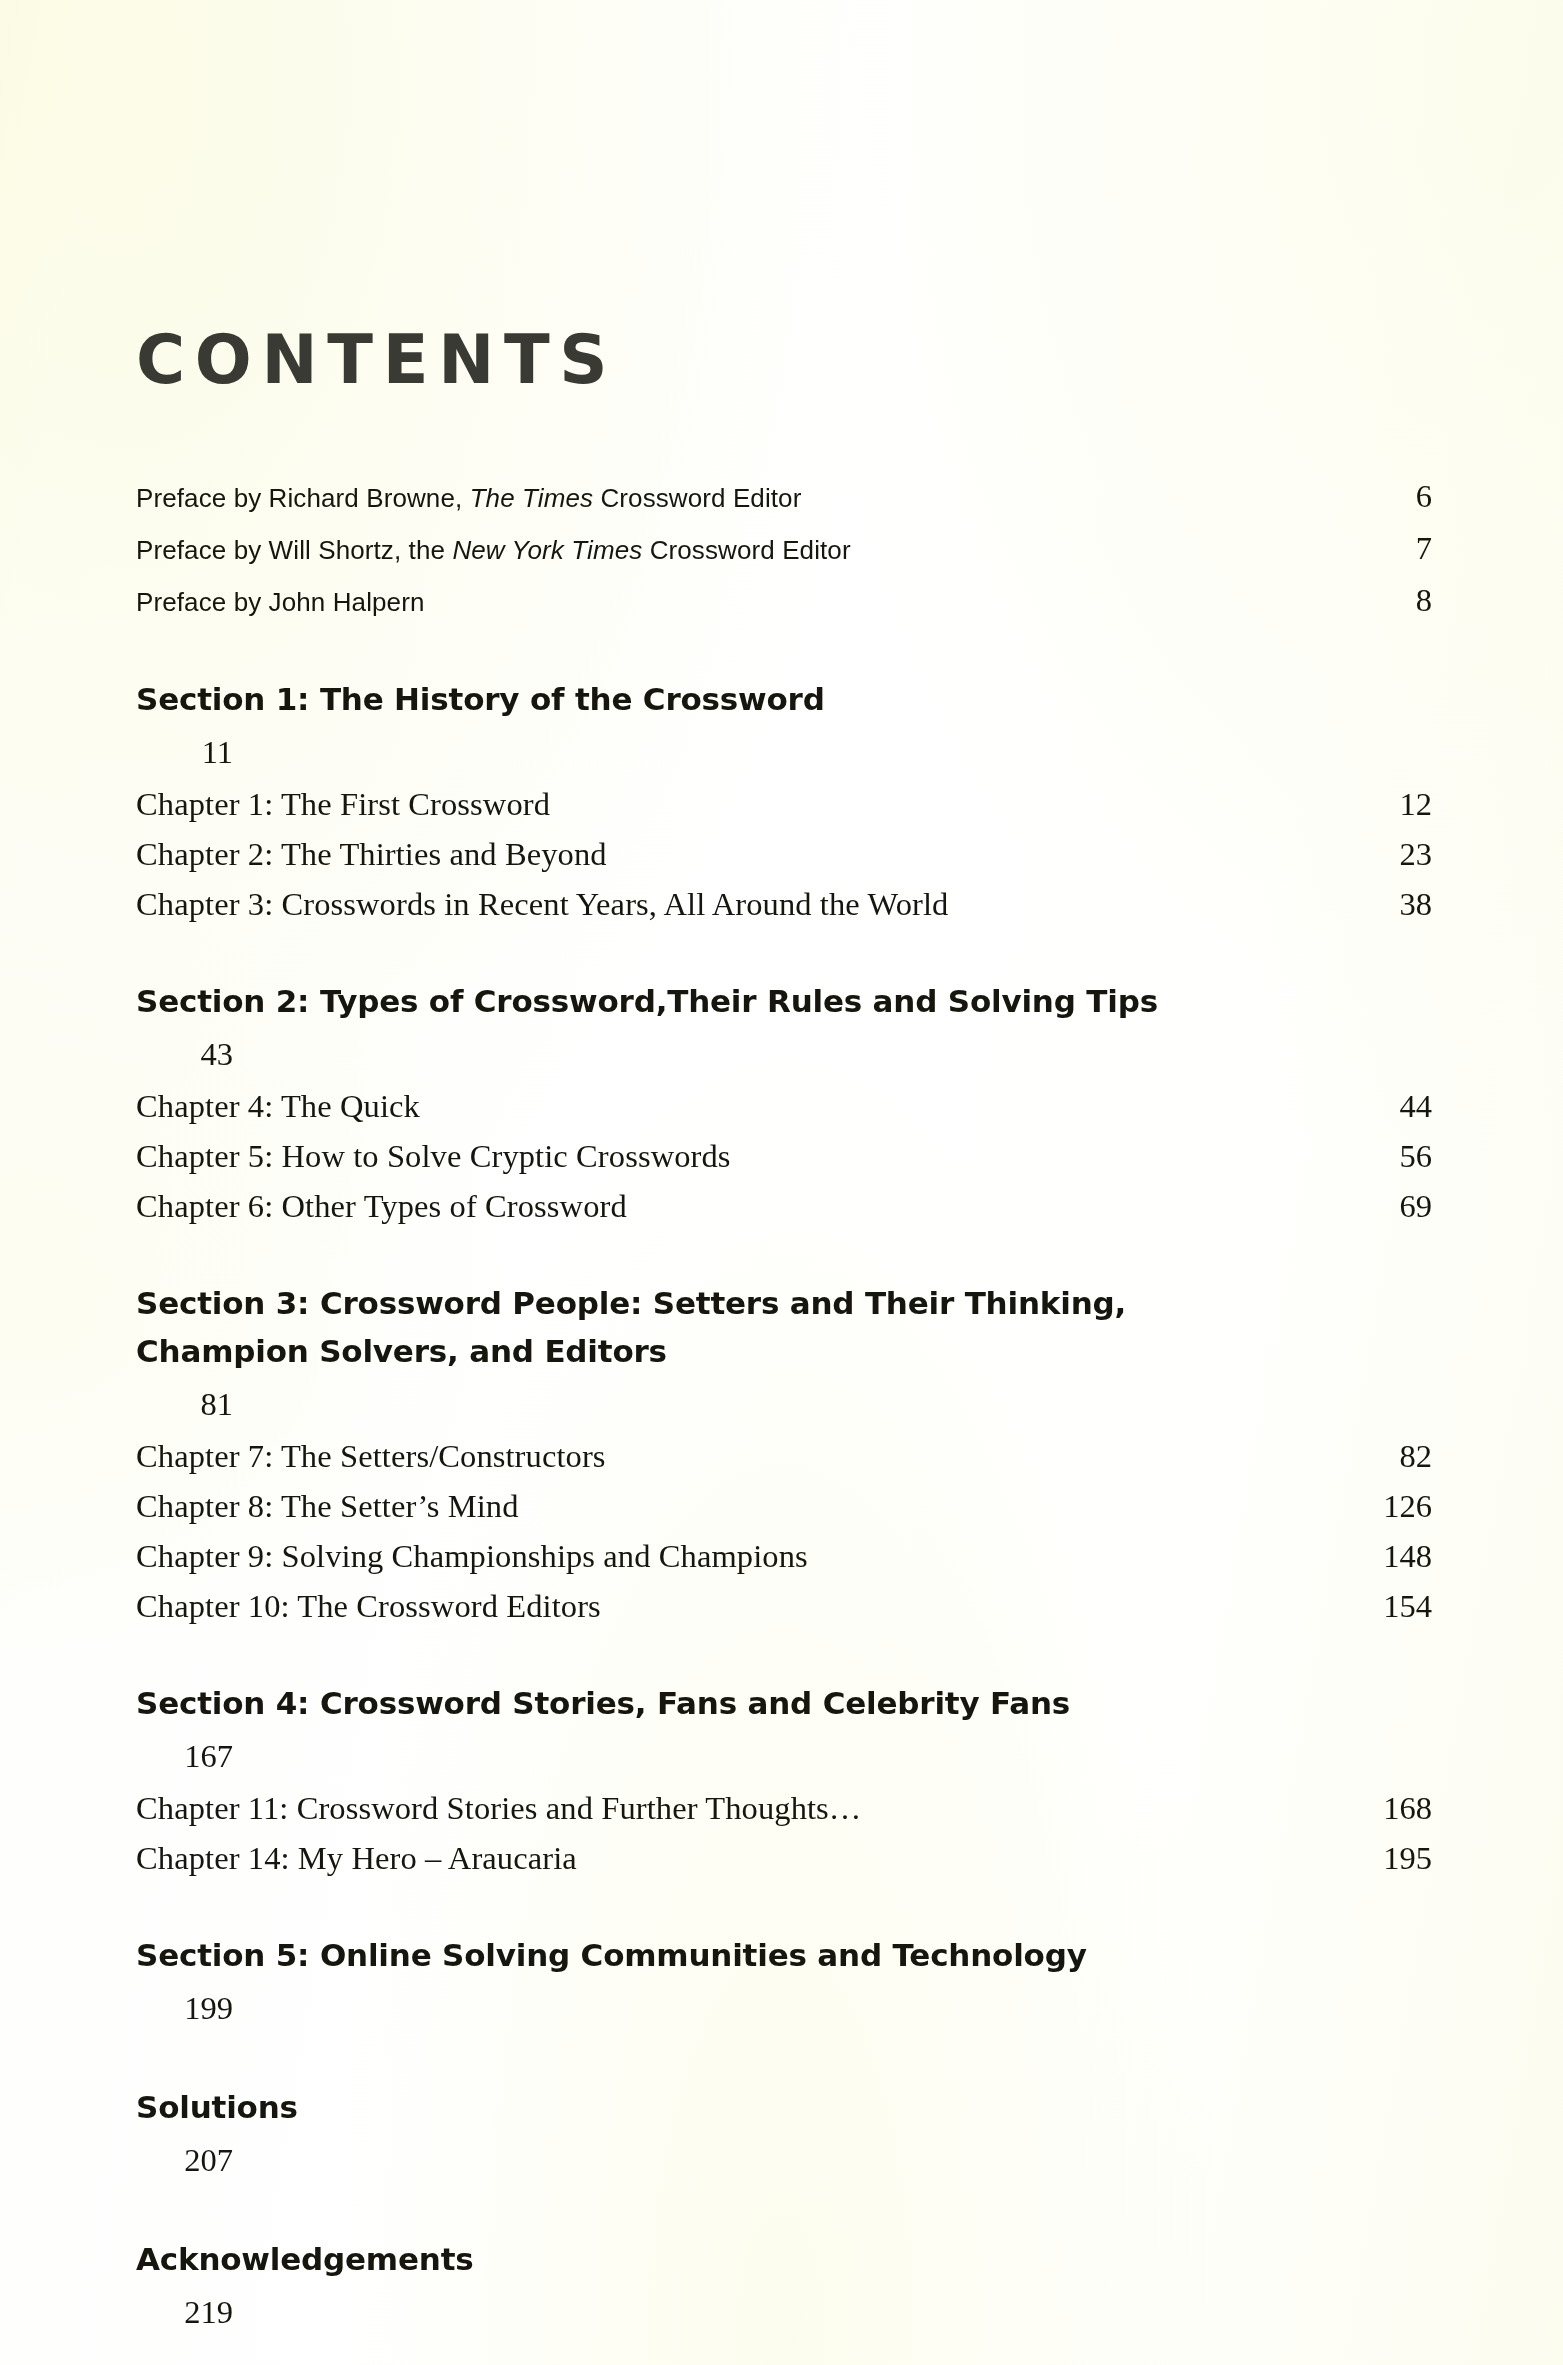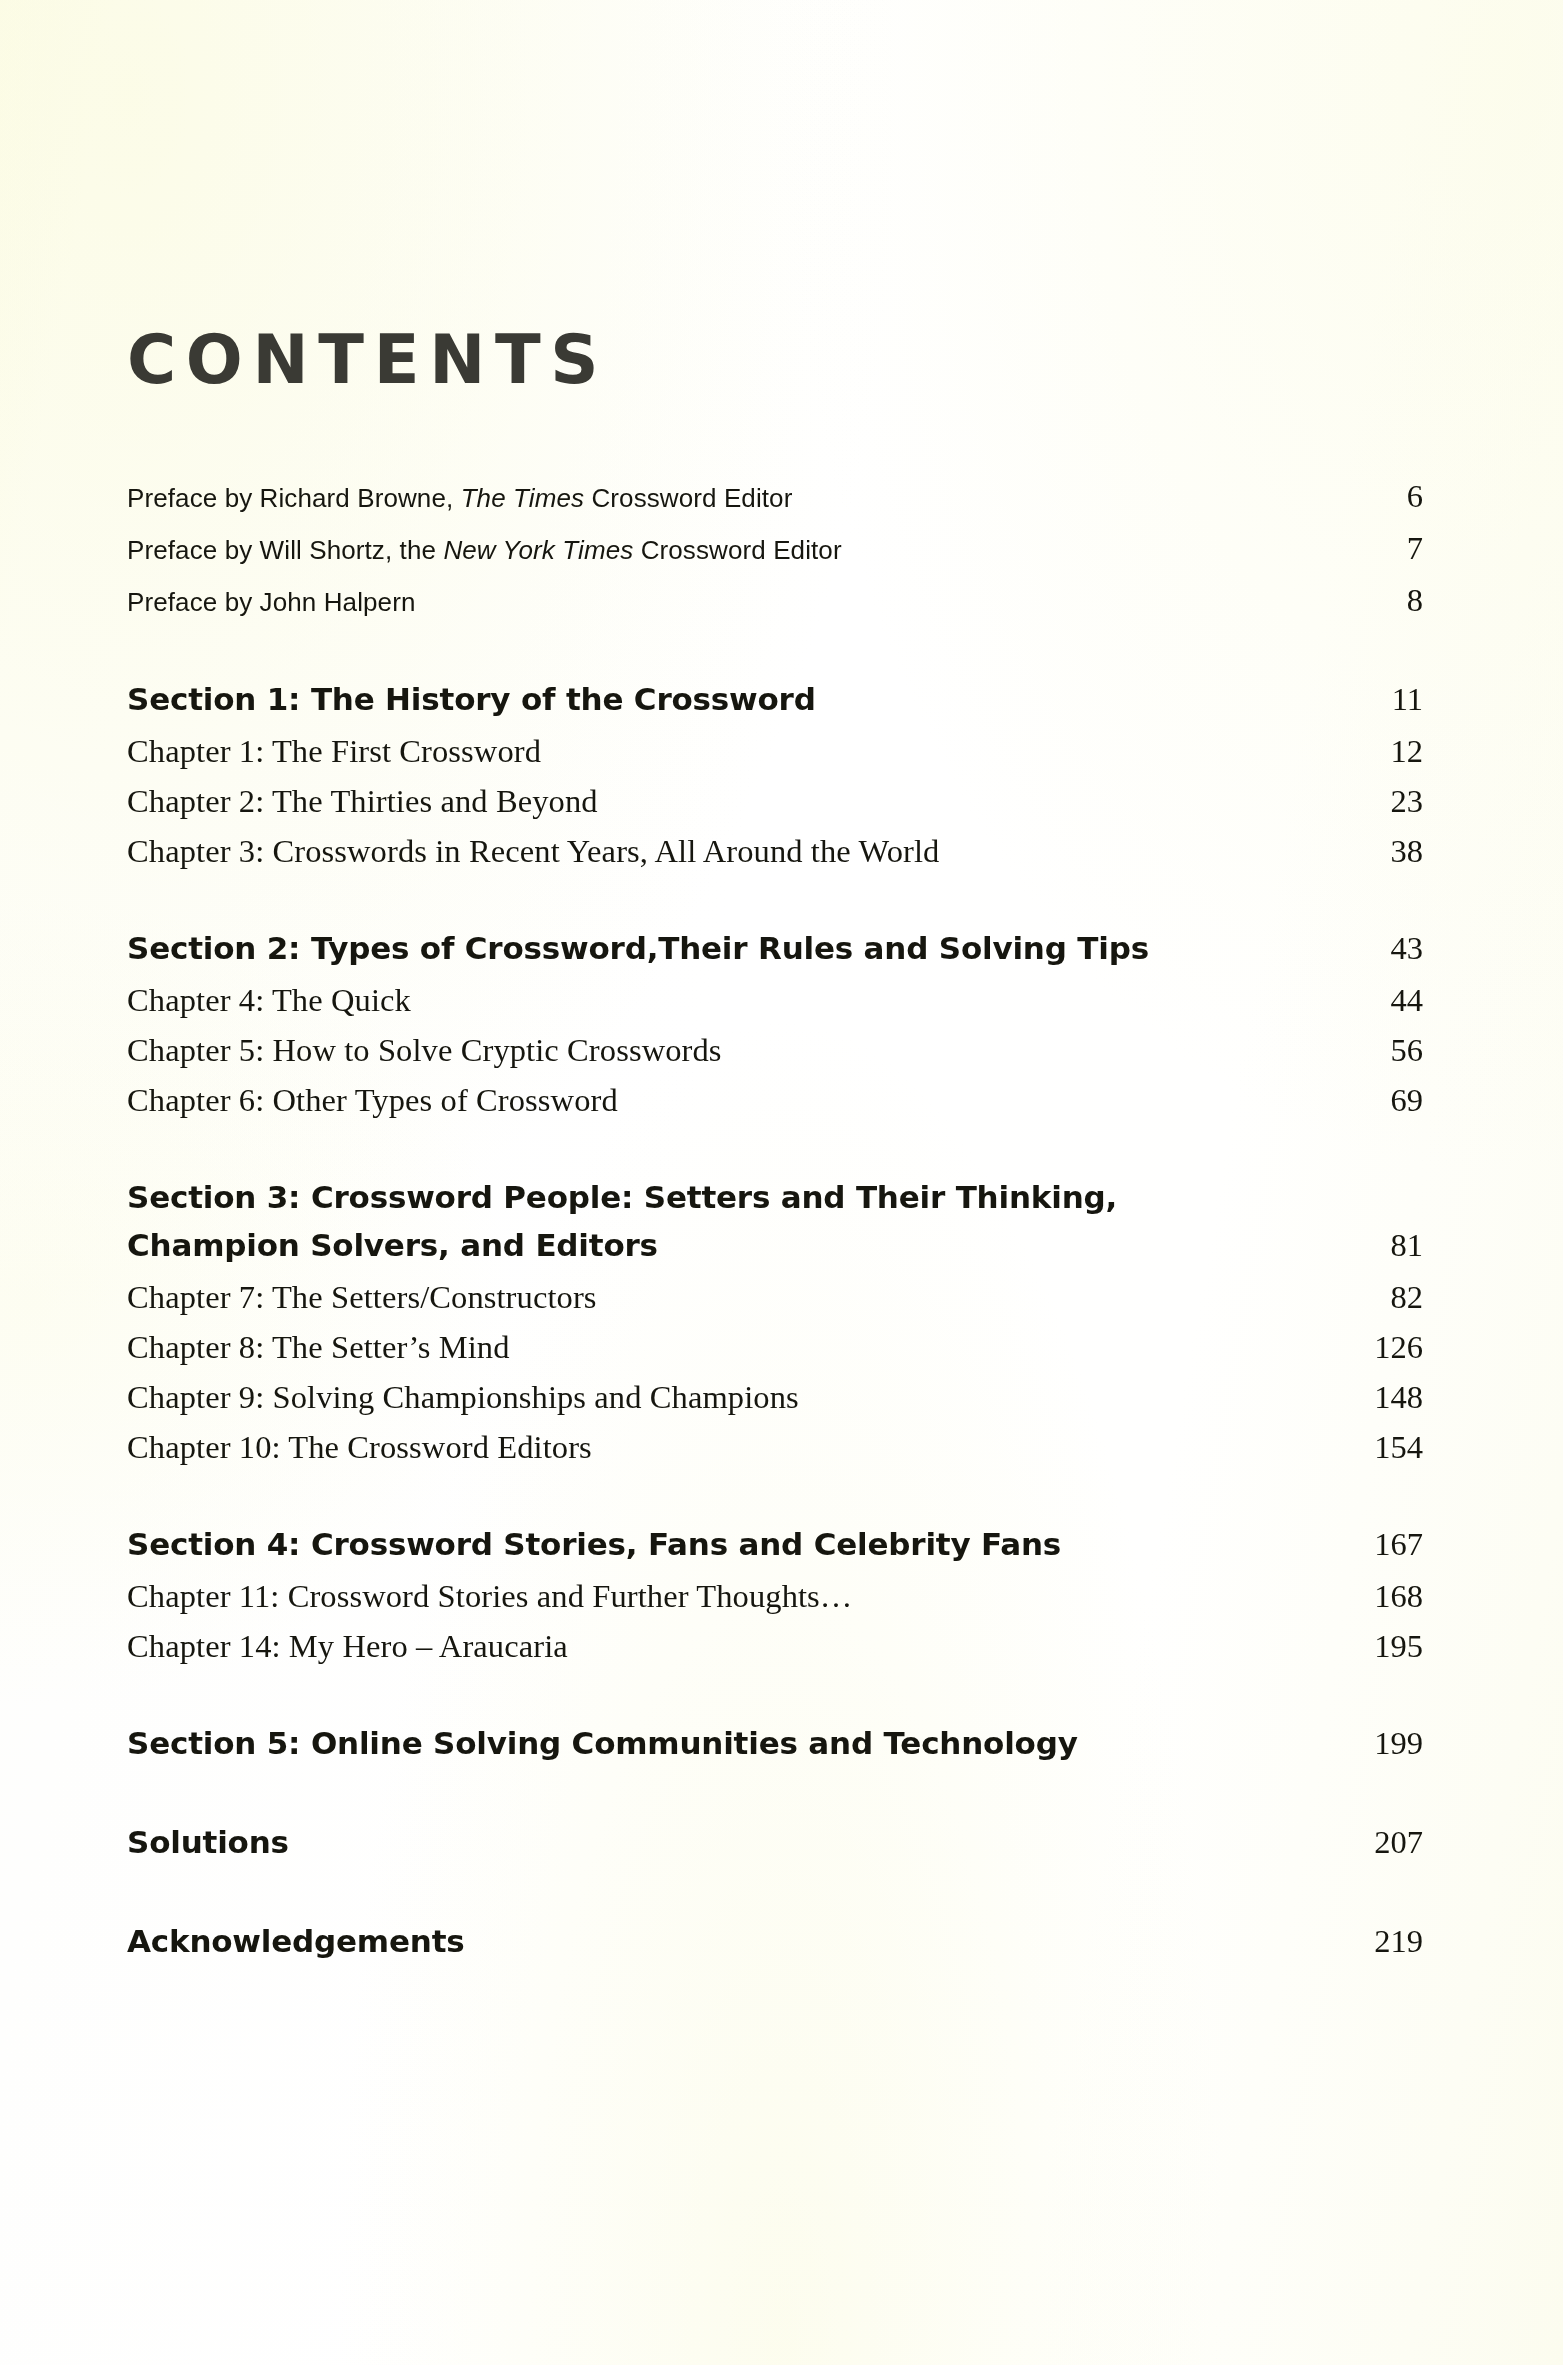--- a/index.html
+++ b/index.html
@@ -29,21 +29,21 @@
     background:
       radial-gradient(ellipse at 8% 4%, rgba(250,250,215,0.55) 0%, rgba(255,255,255,0) 38%),
       radial-gradient(ellipse at 96% 3%, rgba(250,250,218,0.45) 0%, rgba(255,255,255,0) 34%),
       radial-gradient(ellipse at 50% 99%, rgba(249,249,214,0.40) 0%, rgba(255,255,255,0) 40%),
       radial-gradient(ellipse at 2% 55%, rgba(252,252,228,0.45) 0%, rgba(255,255,255,0) 22%);
     pointer-events: none;
   }
 
   .content {
     position: absolute;
-    left: 127px;
+    left: 136px;
     top: 0;
     width: 1296px;
   }
 
   
   .toc-title {
     font-family: "DejaVu Sans", "Liberation Sans", sans-serif;
     font-weight: 700;
     font-size: 67px;
     letter-spacing: 9.7px;
@@ -101,20 +101,21 @@
   .row.chapter .label {
     font-family: "Liberation Serif", "DejaVu Serif", serif;
     font-size: 32.5px;
     letter-spacing: 0.1px;
     text-align: center;
   }
 
   
   .row.section {
     line-height: 53px;
+    flex-direction: column;
   }
   .row.section .label,
   .row.section .page-no.bold-ctx {
     font-family: "DejaVu Sans", "Liberation Sans", sans-serif;
   }
   .row.section .label {
     font-weight: 700;
     font-size: 31px;
     letter-spacing: -0.2px;
     color: #16160f;

